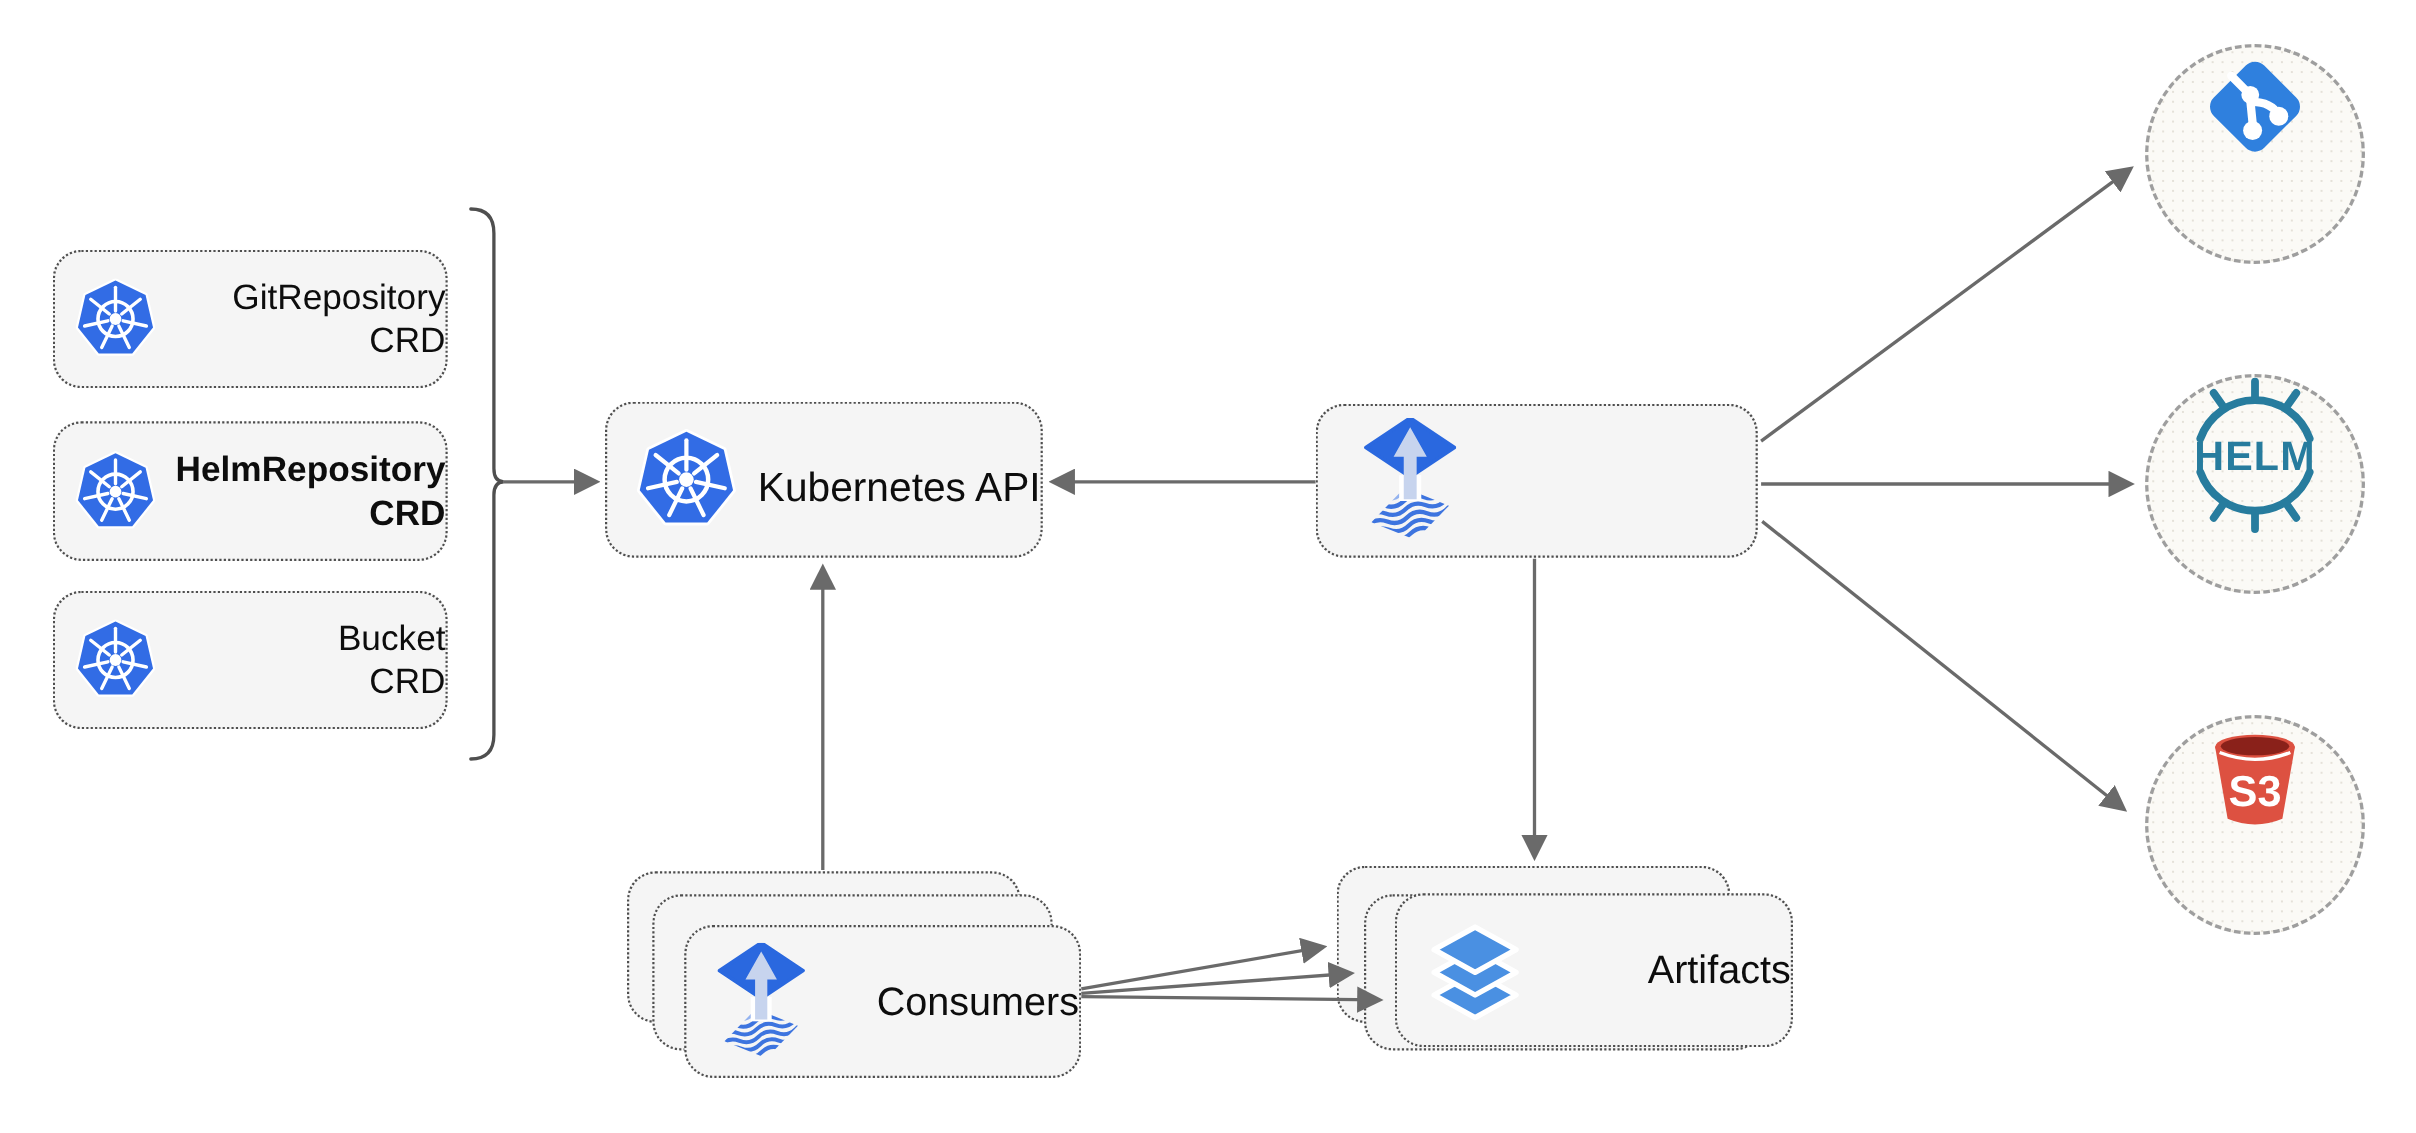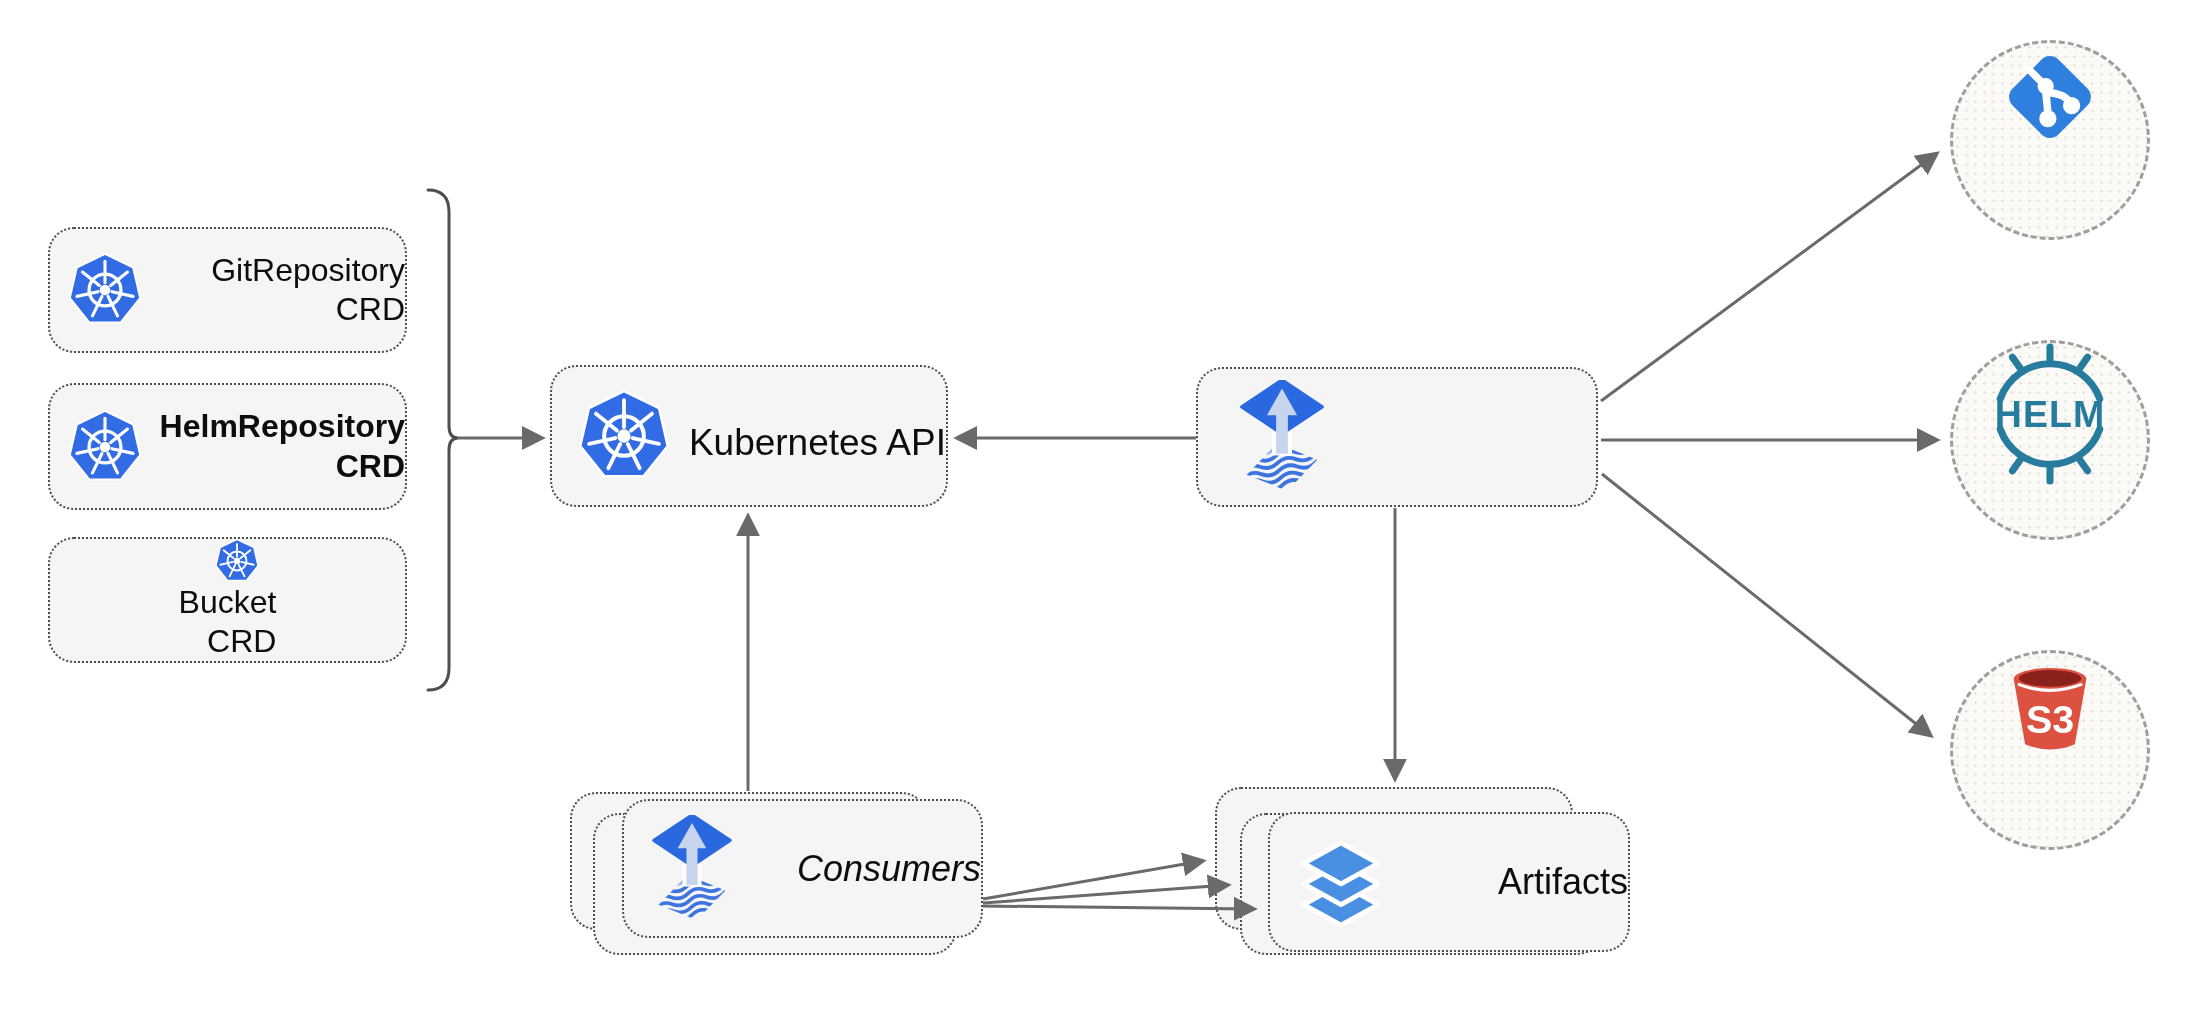--- a/index.html
+++ b/index.html
@@ -99,21 +99,21 @@
   <div class="box" style="left:48px;top:383px;width:359px;height:127px;font-weight:bold;">
     <svg class="icon" width="74" height="74" style="margin-left:18px;">
         <use href="#sym-k8s"></use>
       </svg>
     <div class="label lbl-crd">
       <div>HelmRepository</div>
       <div>CRD</div>
     </div>
   </div>
 
-  <div class="box" style="left:48px;top:537px;width:359px;height:126px;flex-direction:column;">
+  <div class="box" style="left:48px;top:537px;width:359px;height:126px;">
     <svg class="icon" width="74" height="74" style="margin-left:18px;">
         <use href="#sym-k8s"></use>
       </svg>
     <div class="label lbl-crd">
       <div>Bucket</div>
       <div>CRD</div>
     </div>
   </div>
 
   <div class="box" style="left:550px;top:365px;width:398px;height:142px;">
@@ -124,21 +124,21 @@
   </div>
 
   <div class="box" style="left:1196px;top:367px;width:402px;height:140px;">
     <svg class="icon" width="84" height="114" style="margin-left:42px;">
         <use href="#sym-flux"></use>
       </svg>
   </div>
 
   <div class="stackback" style="left:570px;top:792px;width:358px;height:138px;"></div>
   <div class="stackback" style="left:593px;top:813px;width:364px;height:142px;"></div>
-  <div class="box" style="left:622px;top:799px;width:361px;height:139px;font-style:italic;">
+  <div class="box" style="left:622px;top:841px;width:361px;height:139px;">
     <svg class="icon" width="80" height="108" style="margin-left:28px;">
         <use href="#sym-flux"></use>
       </svg>
     <div class="label lbl-big">Consumers</div>
   </div>
 
   <div class="stackback" style="left:1215px;top:787px;width:358px;height:143px;"></div>
   <div class="stackback" style="left:1240px;top:813px;width:363px;height:142px;"></div>
   <div class="box" style="left:1268px;top:812px;width:362px;height:140px;">
     <svg class="icon" width="98" height="98" style="margin-left:22px;">

